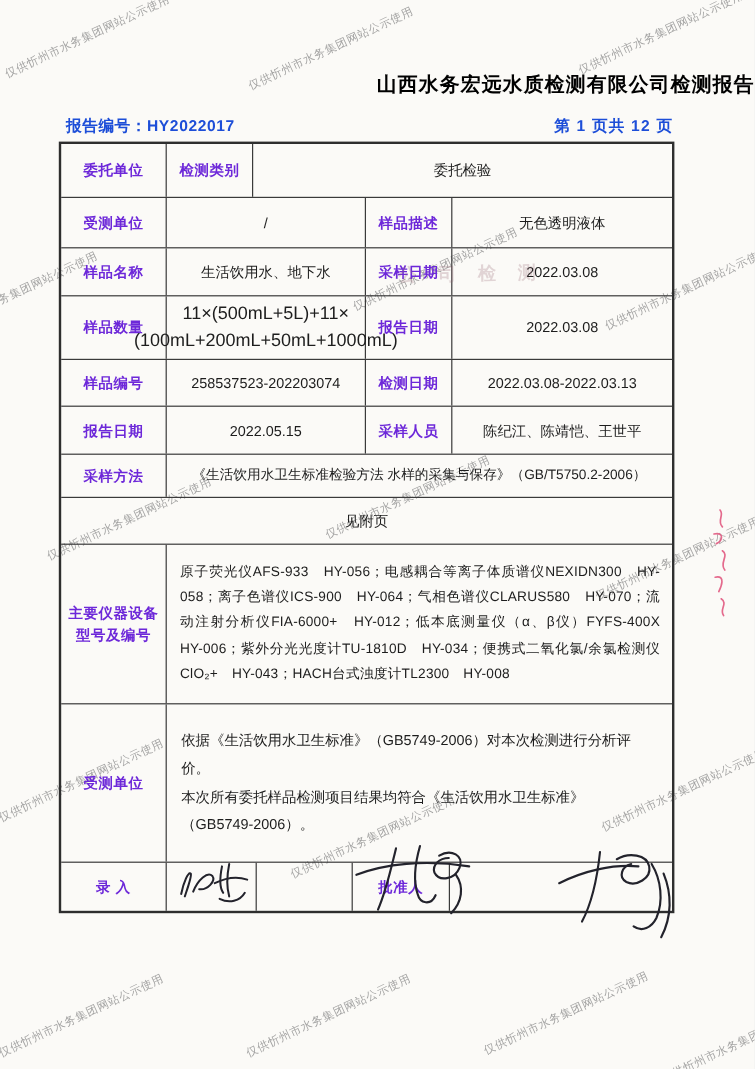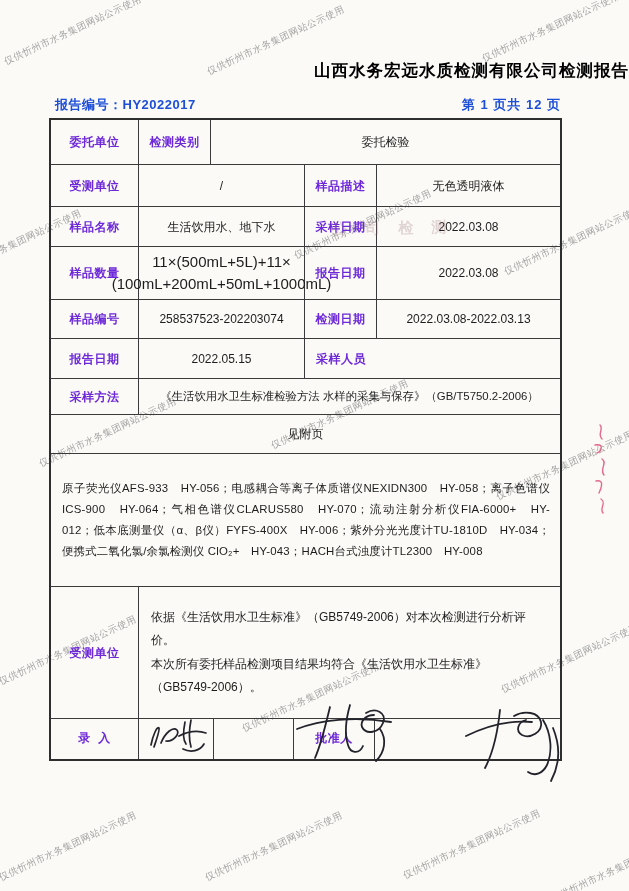--- a/index.html
+++ b/index.html
@@ -23,21 +23,21 @@
   }
   .meta-line { position:absolute; top:96px; left:49px; right:68px; height:16px; font-size:13px; font-weight:700; color:#1d4ed8; }
   .report-no { position:absolute; left:6px; top:0; letter-spacing:0.5px; }
   .page-ind  { position:absolute; right:0; top:0; letter-spacing:1px; }
   
   .tbl {
     position:absolute; left:49px; top:118px; width:513px;
     border:2px solid #2e2e2e; background:transparent;
   }
   .row { display:flex; border-bottom:1.3px solid #3a3a3a; }
-  .row:last-child { border-bottom:none;font-family:Liberation Mono, monospace; }
+  .row:last-child { border-bottom:none; }
   .cell {
     border-right:1.3px solid #3a3a3a;
     display:flex; align-items:center; justify-content:center;
     text-align:center; font-size:12px; line-height:1.5; padding:2px 4px;
     white-space:pre-line; color:#1d1d1d;
   }
   .cell:last-child { border-right:none; }
   .lab { font-weight:700; letter-spacing:0.5px; color:#6d28d9; }
   .c1 { width:88px; } .c2 { width:166px; } .c3 { width:72px; } .c4 { flex:1; }
   .h45{height:45px}.h42{height:42px}.h40{height:40px}.h53{height:53px}
@@ -129,32 +129,35 @@
       <div class="cell lab c1">样品编号</div>
       <div class="cell c2">258537523-202203074</div>
       <div class="cell lab c3">检测日期</div>
       <div class="cell c4">2022.03.08-2022.03.13</div>
     </div>
 
     <div class="row h40">
       <div class="cell lab c1">报告日期</div>
       <div class="cell c2">2022.05.15</div>
       <div class="cell lab c3">采样人员</div>
+      <div class="cell c4">陈纪江、陈靖恺、王世平</div>
     </div>
 
     <div class="row h36">
       <div class="cell lab c1">采样方法</div>
       <div class="cell c4 method-val">《生活饮用水卫生标准检验方法 水样的采集与保存》（GB/T5750.2-2006）</div>
     </div>
 
     <div class="row h39">
       <div class="cell c4">见附页</div>
     </div>
 
     <div class="row h133">
+      <div class="cell lab c1">主要仪器设备
+型号及编号</div>
       <div class="cell c4 instr">原子荧光仪AFS-933　HY-056；电感耦合等离子体质谱仪NEXIDN300　HY-058；离子色谱仪ICS-900　HY-064；气相色谱仪CLARUS580　HY-070；流动注射分析仪FIA-6000+　HY-012；低本底测量仪（α、β仪）FYFS-400X　HY-006；紫外分光光度计TU-1810D　HY-034；便携式二氧化氯/余氯检测仪 ClO₂+　HY-043；HACH台式浊度计TL2300　HY-008</div>
     </div>
 
     <div class="row h132">
       <div class="cell lab c1">受测单位</div>
       <div class="cell c4 concl">依据《生活饮用水卫生标准》（GB5749-2006）对本次检测进行分析评价。
 本次所有委托样品检测项目结果均符合《生活饮用水卫生标准》
 （GB5749-2006）。</div>
     </div>
 

